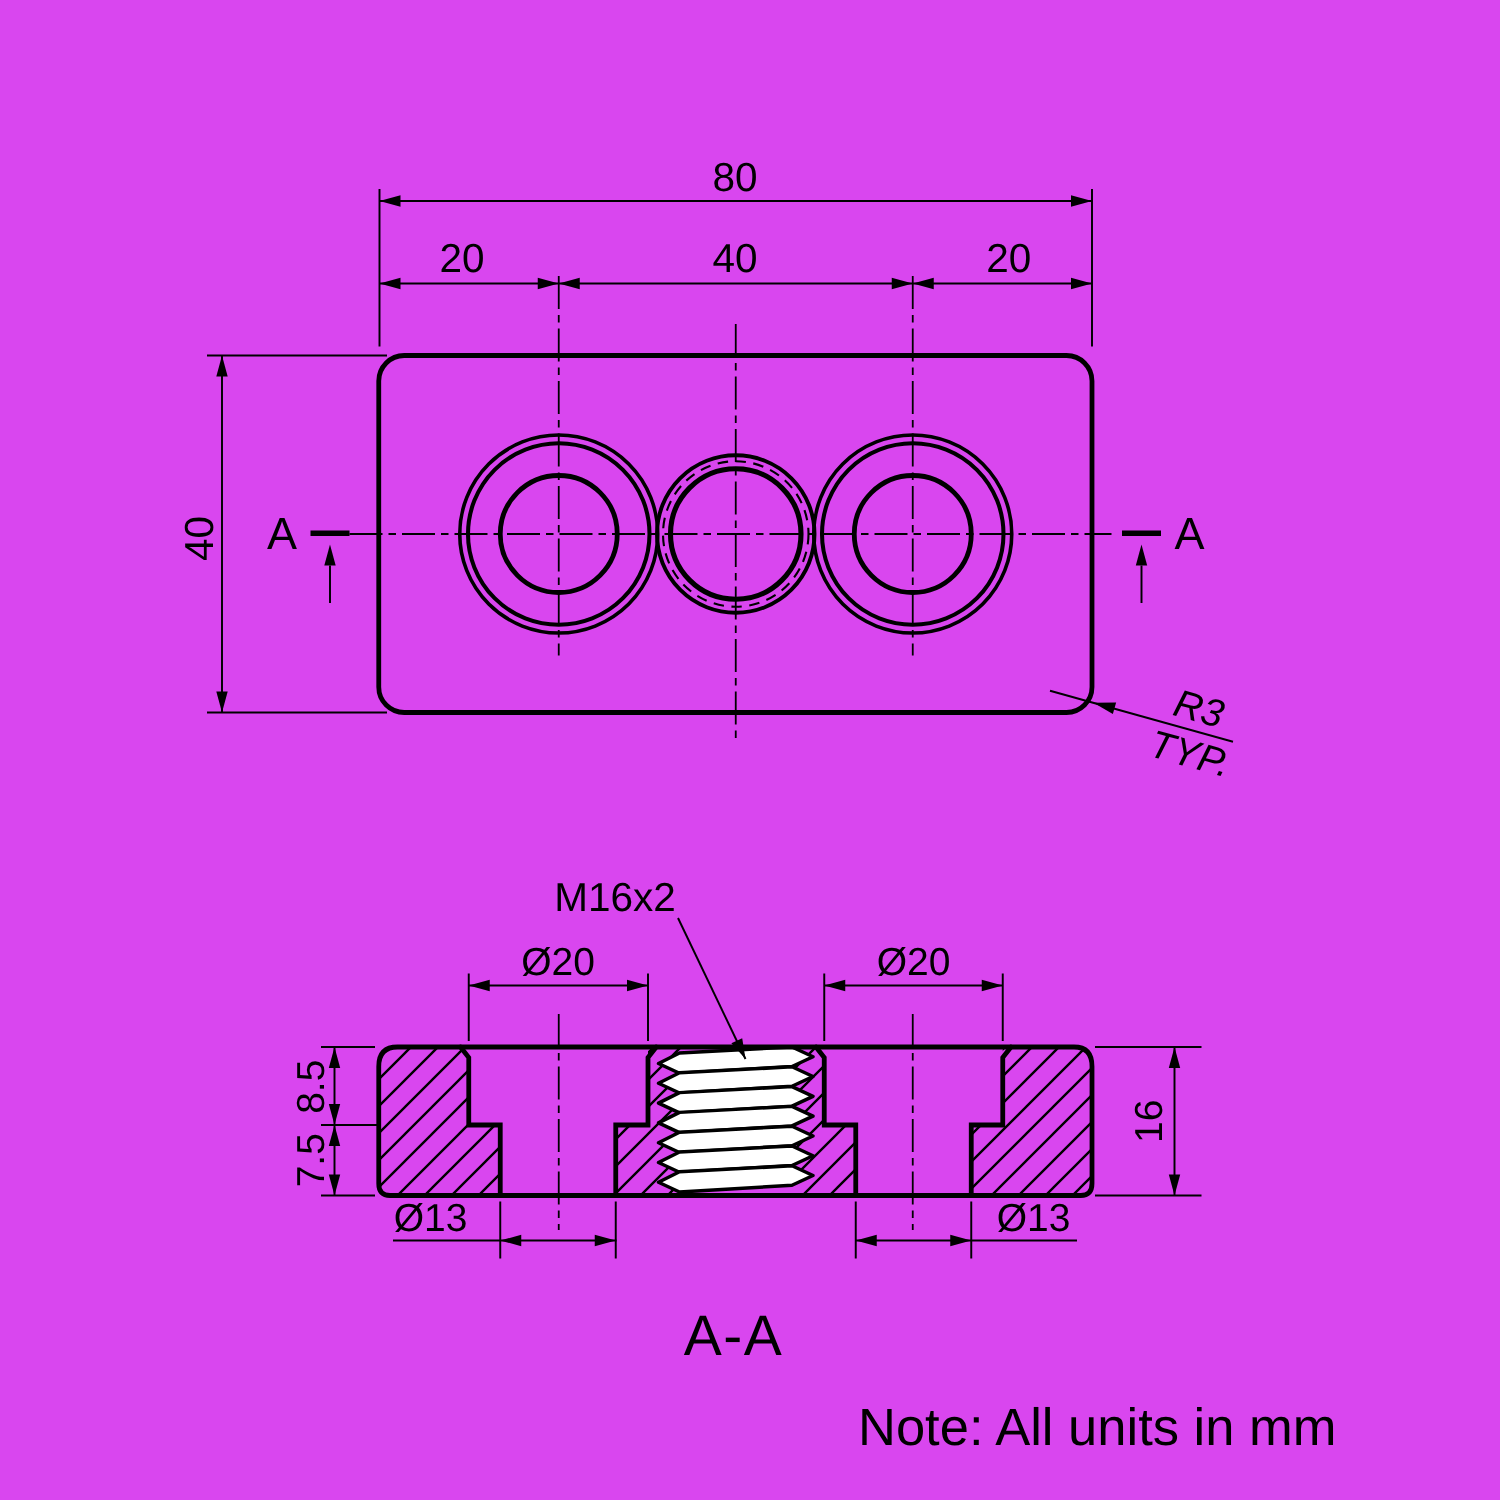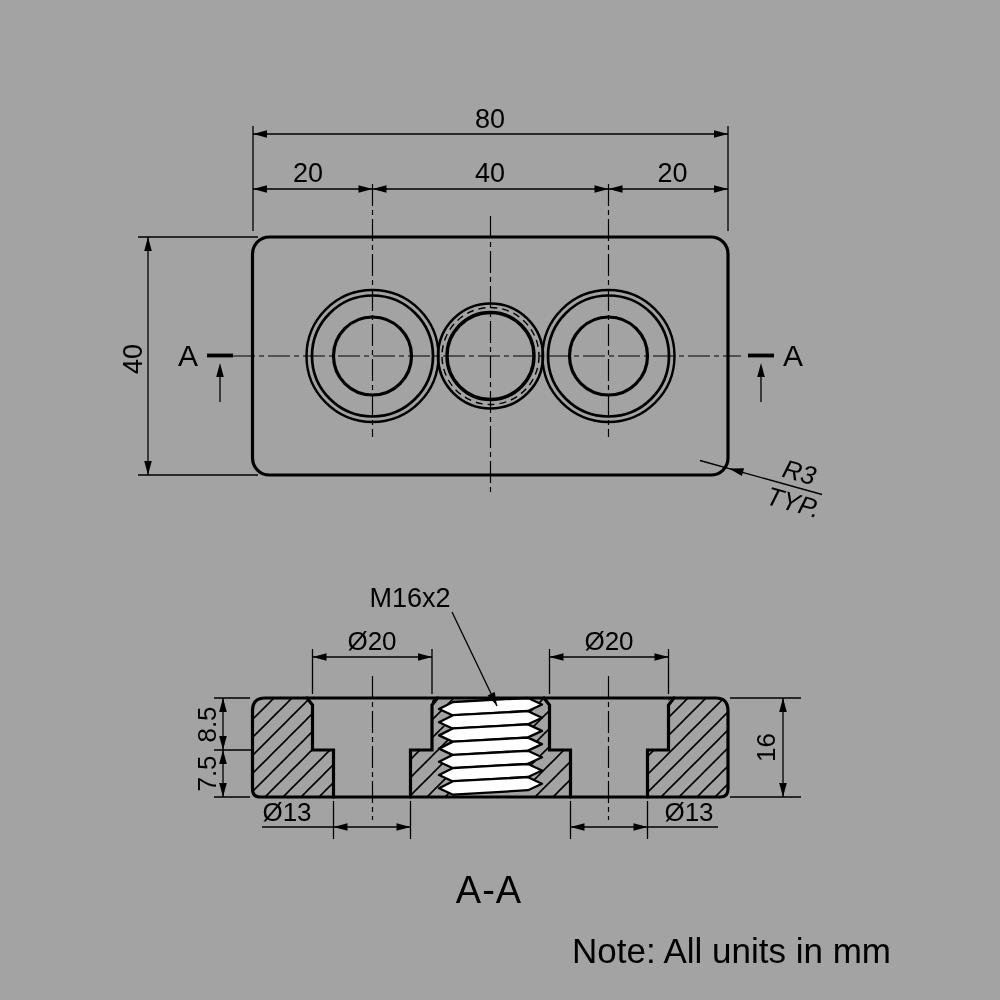--- a/index.html
+++ b/index.html
@@ -1,16 +1,16 @@
 <!DOCTYPE html>
 <html><head>
 <meta charset="utf-8">
 <style>
   html,body{margin:0;padding:0;background:#fff;}
-  .page{width:1000px;height:1000px;background:#a3a3a3;position:relative;overflow:hidden;}
+  .page{width:1000px;height:1000px;background:#d946ef;position:relative;overflow:hidden;}
   svg{display:block;}
   
   .edge   {stroke:#000;stroke-width:3.2;fill:none;stroke-linecap:round;}
   .edge2  {stroke:#000;stroke-width:2.4;fill:none;}
   .thin   {stroke:#000;stroke-width:1.3;fill:none;}
   .cline  {stroke:#000;stroke-width:1.2;fill:none;stroke-dasharray:22 4 5 4;}
   .dashc  {stroke:#000;stroke-width:1.4;fill:none;stroke-dasharray:7 5;}
   .bar    {stroke:#000;stroke-width:3.8;fill:none;}
   .arrow  {fill:#000;stroke:none;}
   .hatchfill{fill:url(#hatch);stroke:none;}

